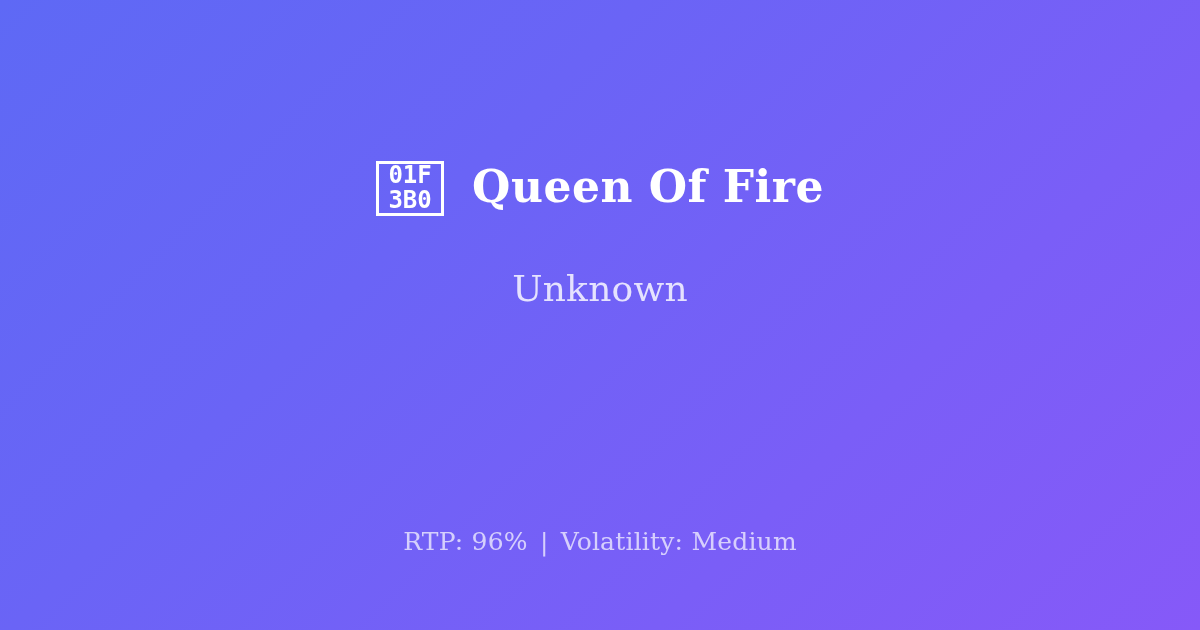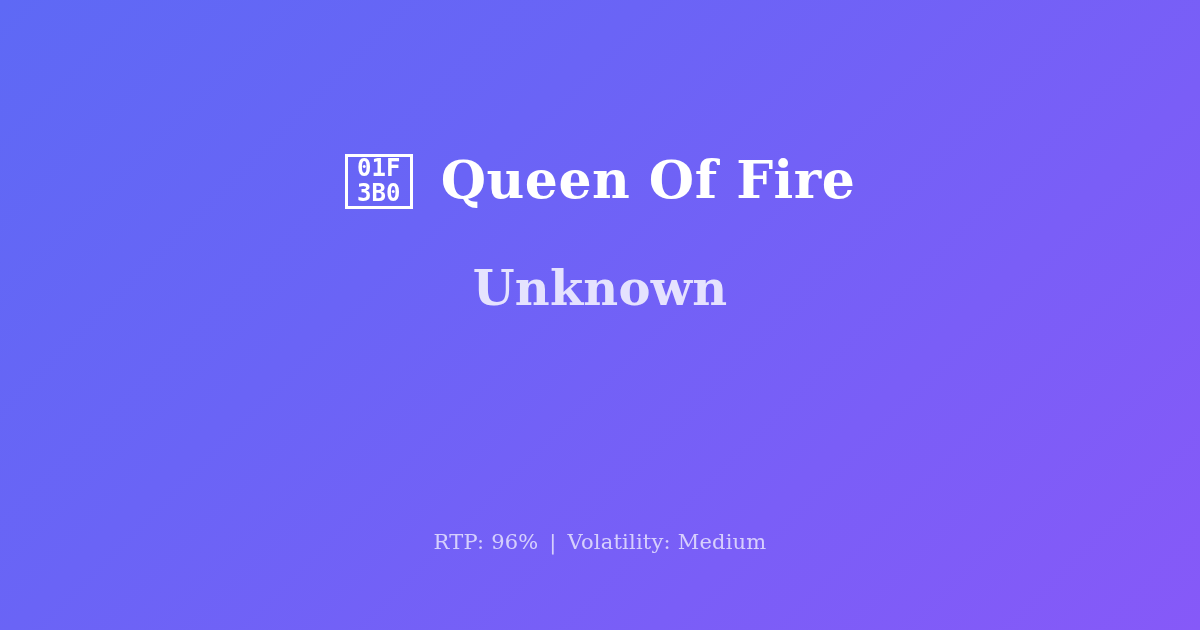--- a/index.html
+++ b/index.html
@@ -72,48 +72,48 @@
     font-weight: 700;
     letter-spacing: 0px;
     color: #ffffff;
     line-height: 25px;
   }
 
   .game-title {
     margin: 0;
     font-family: "DejaVu Serif", "Liberation Serif", serif;
     font-weight: 700;
-    font-size: 52px;
+    font-size: 44px;
     line-height: 1.05;
     color: #ffffff;
     letter-spacing: 0.5px;
     white-space: nowrap;
   }
 
   .provider {
     margin: 0;
     margin-top: 52px;
     font-family: "DejaVu Serif", "Liberation Serif", serif;
-    font-weight: 700;
-    font-size: 48px;
+    font-weight: 400;
+    font-size: 36px;
     line-height: 1.2;
     color: rgba(255, 255, 255, 0.82);
     letter-spacing: 0.2px;
   }
 
   
   .meta {
     position: absolute;
     left: 0;
     right: 0;
     top: 528px;
     text-align: center;
     font-family: "DejaVu Serif", "Liberation Serif", serif;
     font-weight: 400;
-    font-size: 21px;
+    font-size: 25px;
     line-height: 28px;
     color: rgba(255, 255, 255, 0.70);
     letter-spacing: 0.2px;
   }
   .meta .sep {
     padding: 0 4px;
   }
 </style>
 </head>
 <body>

